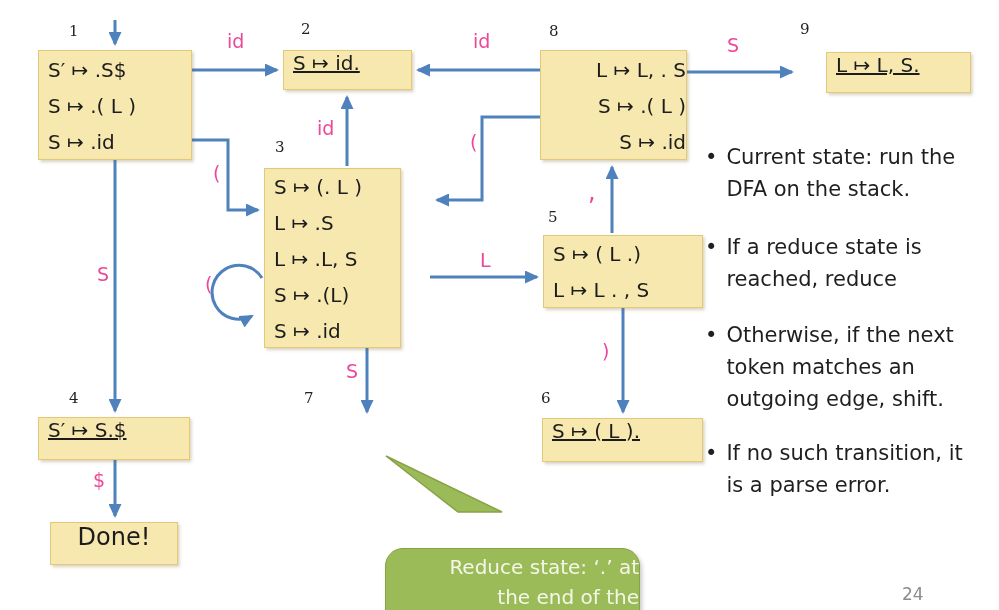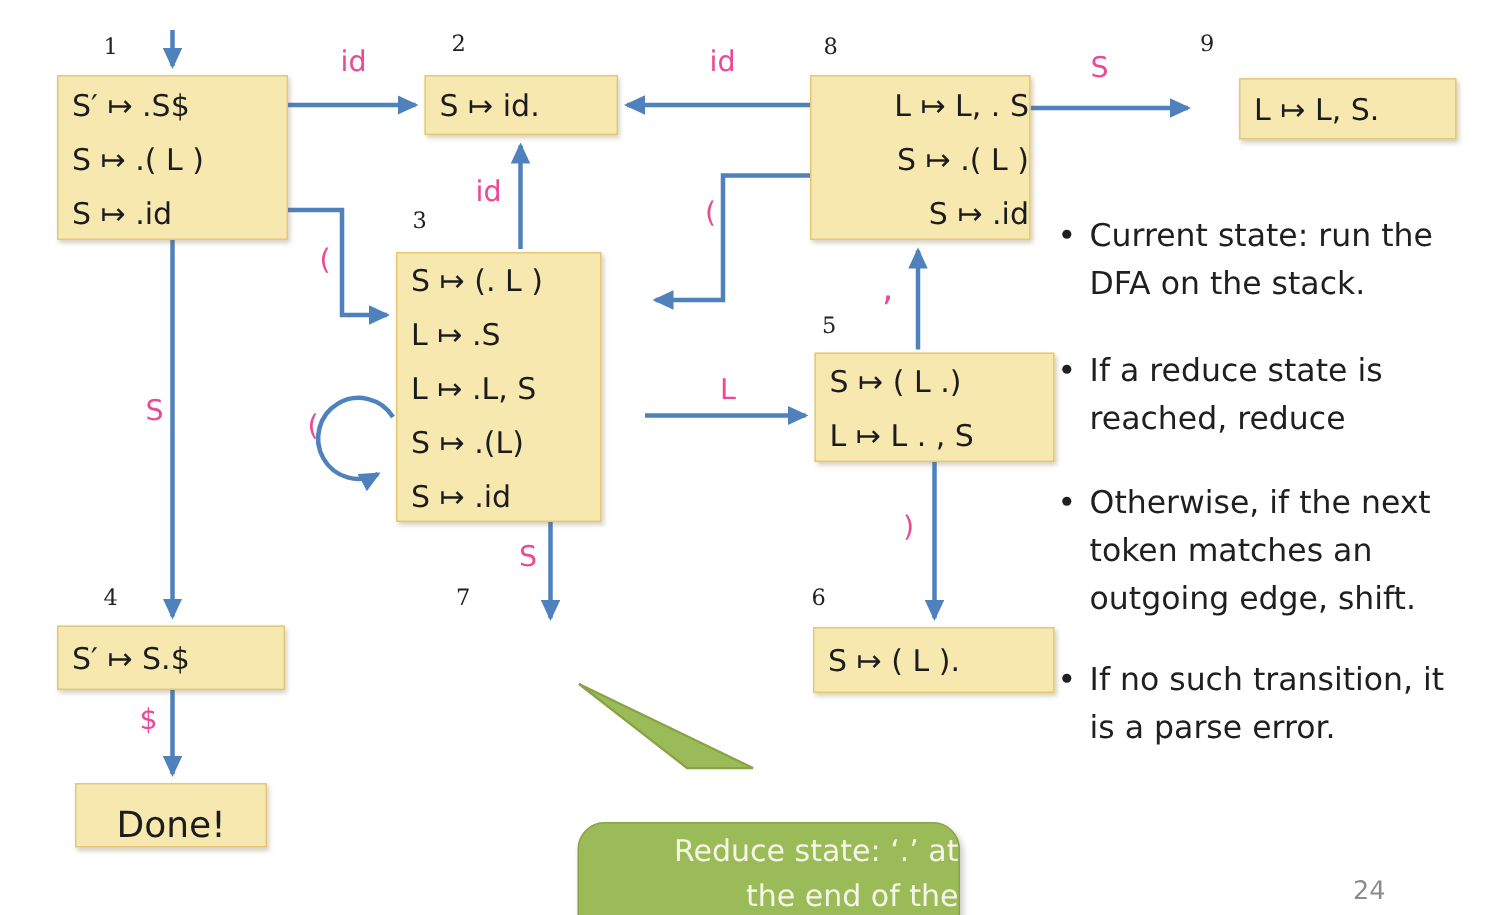--- a/index.html
+++ b/index.html
@@ -8,22 +8,22 @@
   svg.wires{position:absolute;left:0;top:0;z-index:1;}
   path.edge{stroke:var(--arrow);stroke-width:3;fill:none;marker-end:url(#ah);}
   .ahead{fill:var(--arrow);}
   .tail{fill:var(--callout_fill);stroke:var(--callout_border);stroke-width:1.5;}
 
   .state{position:absolute;z-index:2;background:var(--box_fill);
          border:1.6px solid var(--box_border);
          box-shadow:1.5px 2px 3px rgba(120,100,40,.30);
          font-size:20px;color:var(--text);box-sizing:border-box;}
   .state .ln{height:36px;line-height:36px;padding-left:9px;white-space:nowrap;}
-  .state.single{display:flex;align-items:center;padding-left:9px;}
-  .done{display:flex;align-items:flex-end;justify-content:center;font-size:24px;}
+  .state.single{display:flex;padding-left:9px;text-decoration:underline;}
+  .done{display:flex;align-items:flex-start;justify-content:center;font-size:24px;}
 
   .num{position:absolute;z-index:3;font-family:"DejaVu Serif",serif;font-size:15px;color:#222;}
   .elbl{position:absolute;z-index:3;font-size:19px;color:#ec4899;}
 
   .callout{position:absolute;z-index:4;left:385px;top:508px;width:255px;height:94px;
            background:var(--callout_fill);border:1.5px solid var(--callout_border);
            border-radius:18px;box-shadow:2px 3px 4px rgba(0,0,0,.22);
            color:var(--callout_text);text-align:right;font-size:20px;line-height:30px;
            box-sizing:border-box;padding-top:3px;margin-top:40px;}
 

